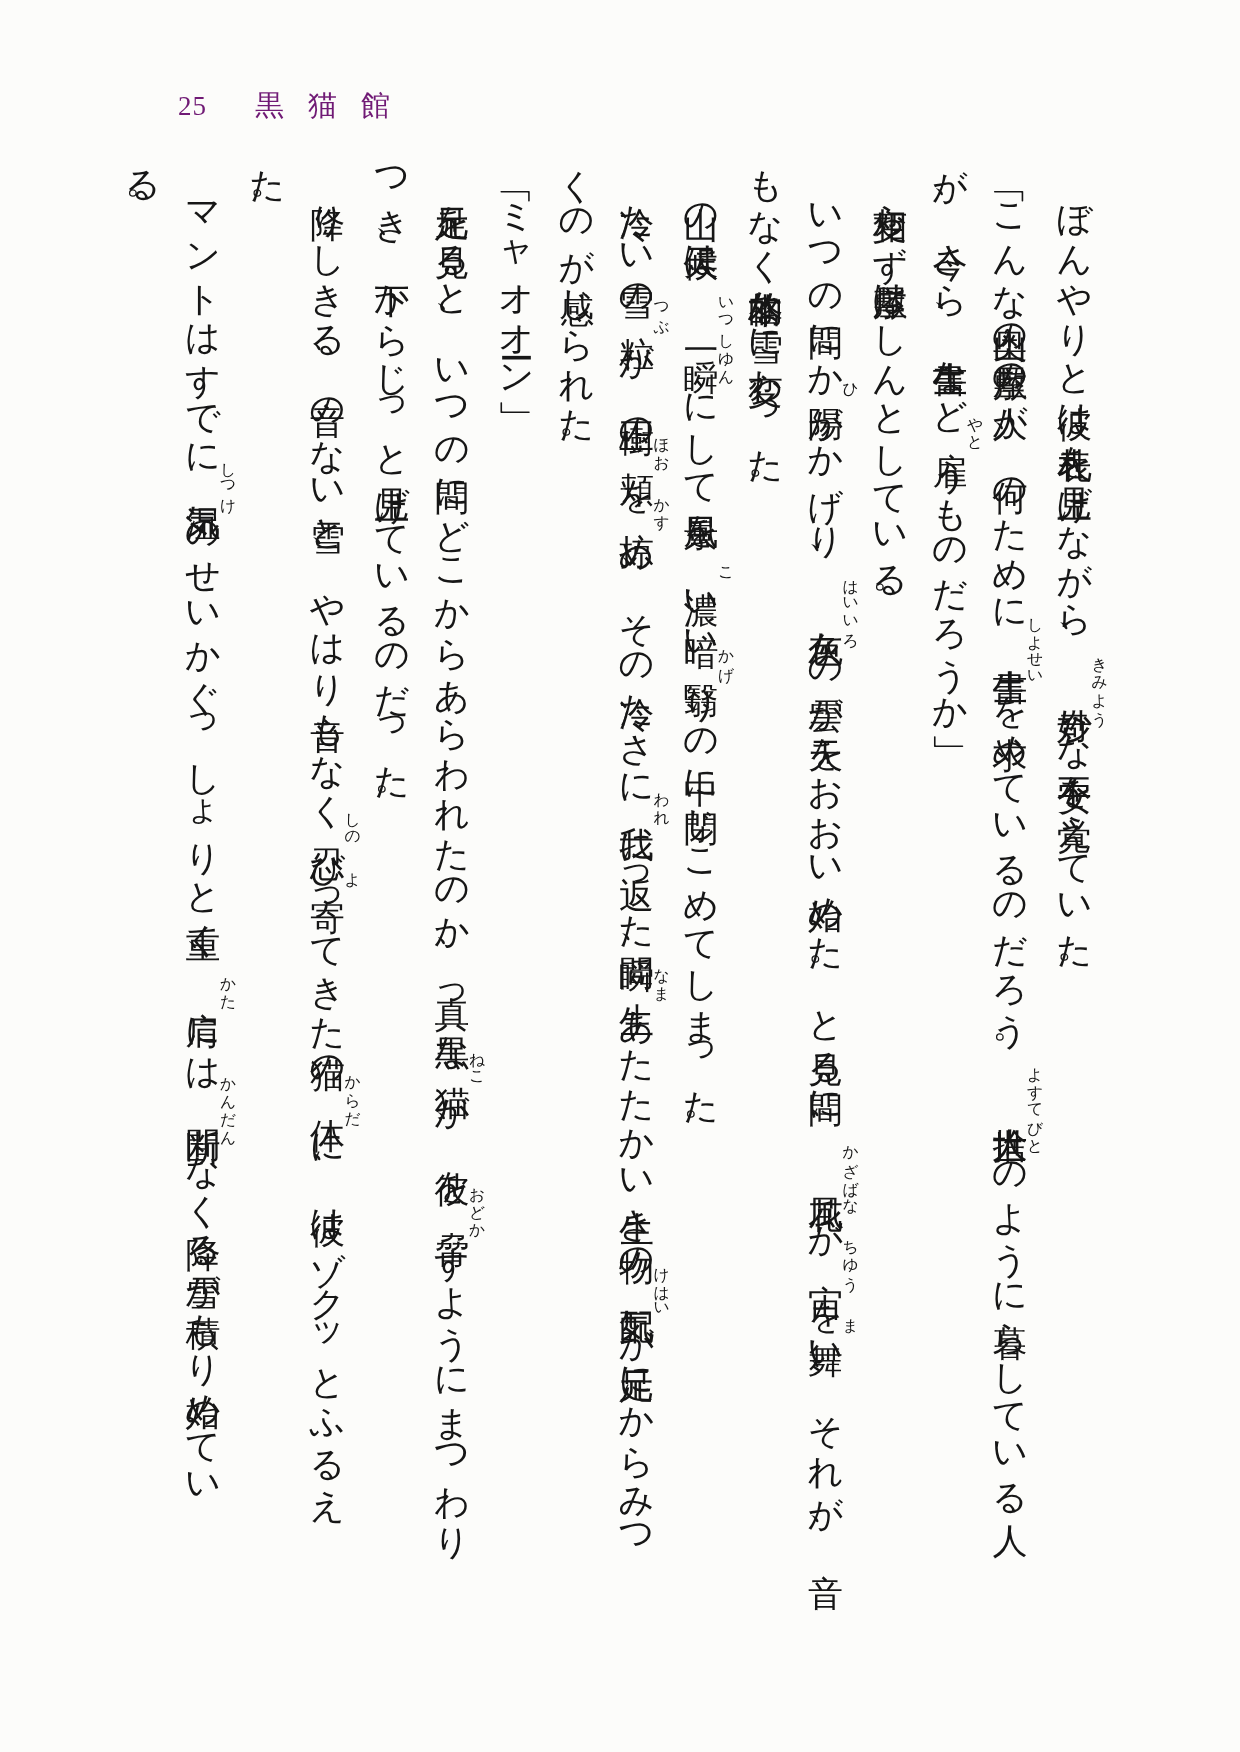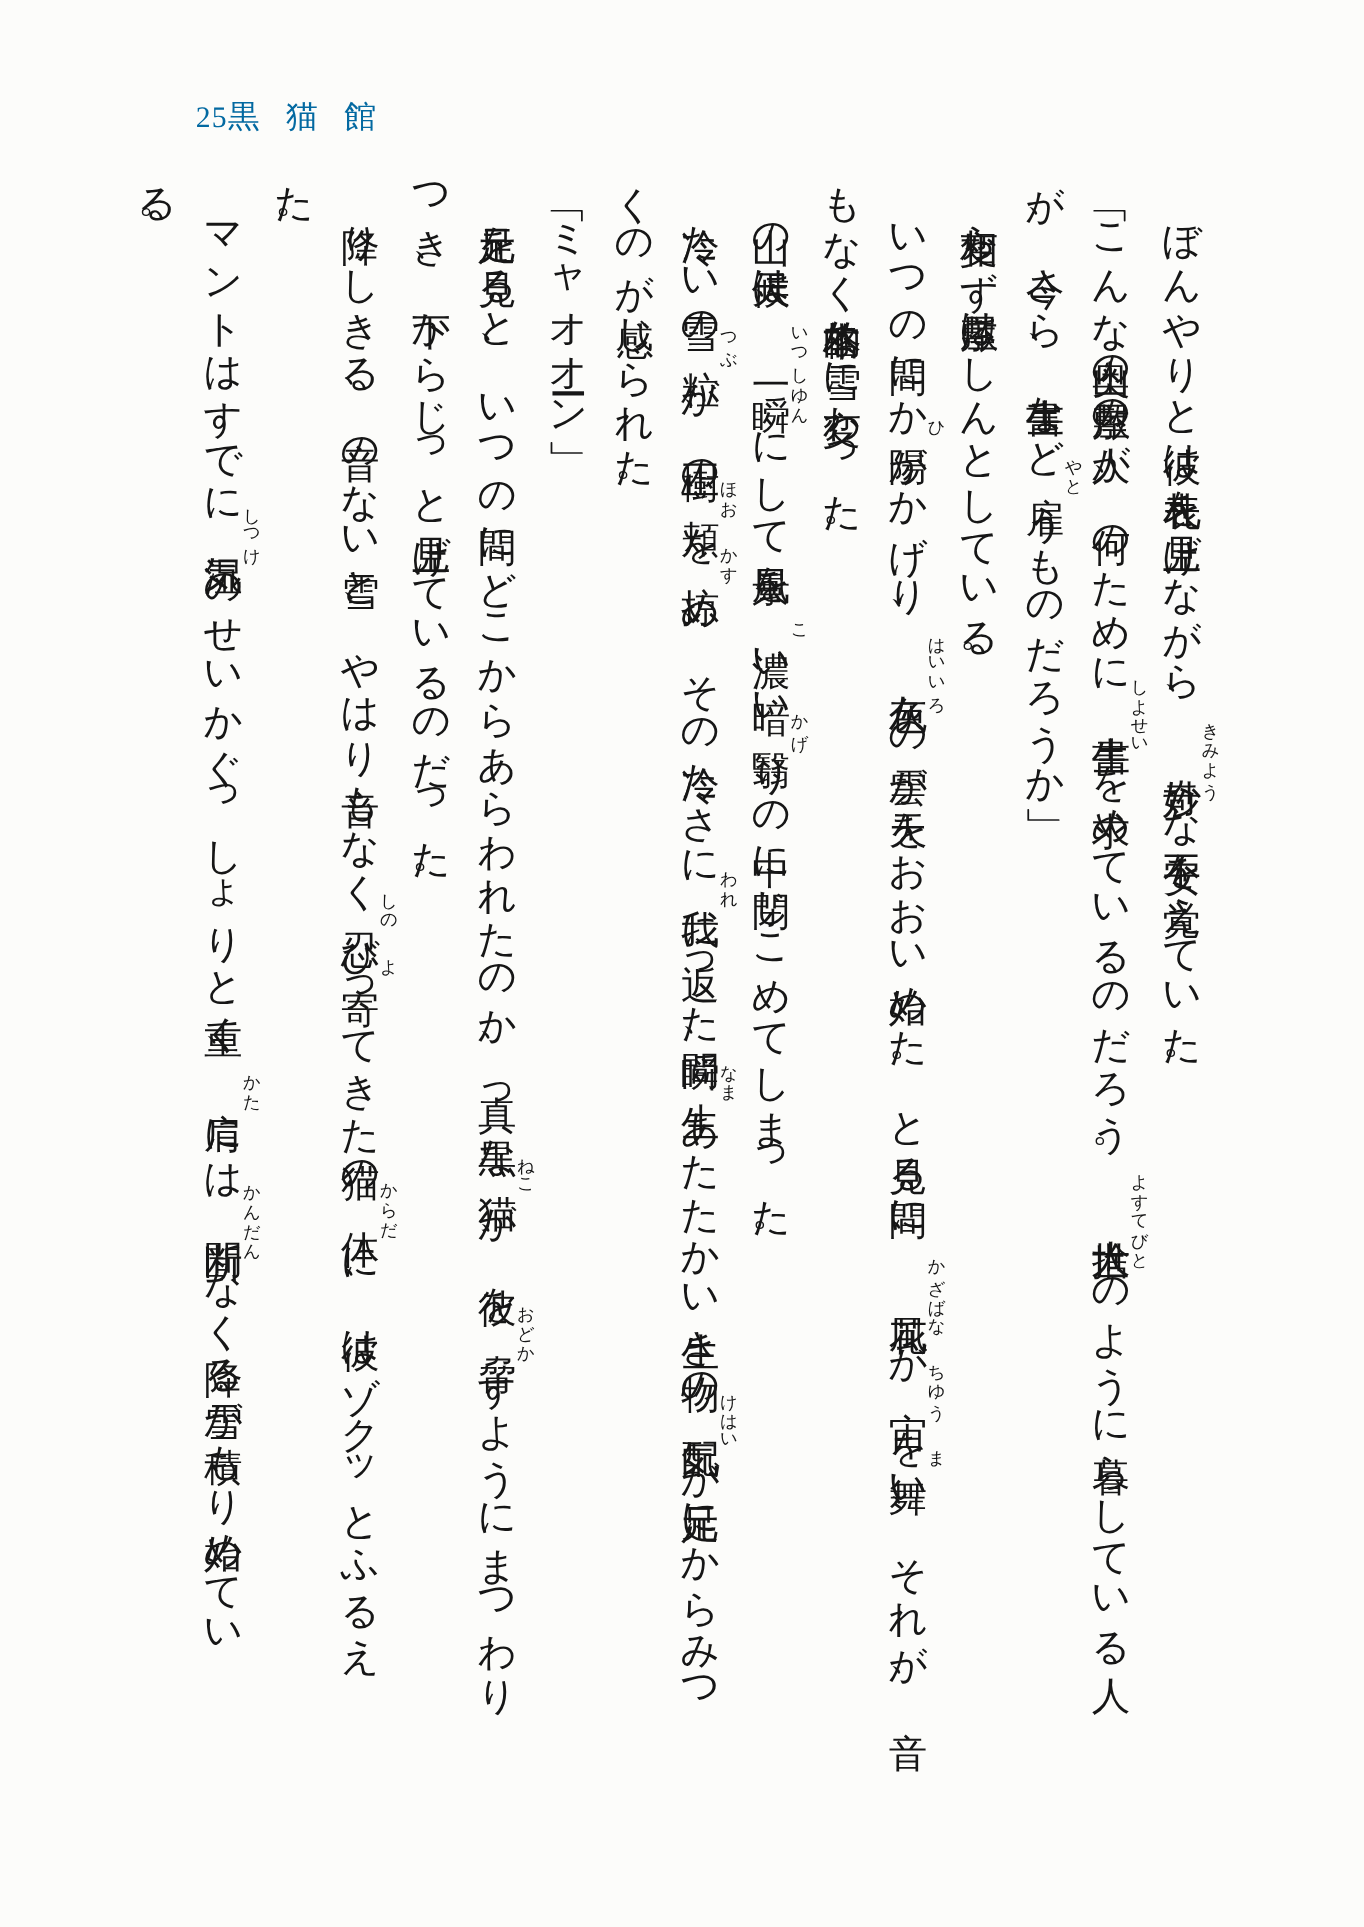--- a/index.html
+++ b/index.html
@@ -15,27 +15,28 @@
     font-family: "Liberation Serif", "DejaVu Serif", serif;
     overflow: hidden;
   }
   .running-head {
     position: absolute;
     top: 86px;
     left: 178px;
     display: flex;
     align-items: baseline;
     font-size: 29px;
-    color: #0369a1;
+    color: #701a75;
   }
   .running-head .page-number {
     font-size: 27px;
     letter-spacing: 1px;
   }
   .running-head .book-title {
+    margin-left: 48px;
     letter-spacing: 24px;
     white-space: nowrap;
   }
   .text-block {
     position: absolute;
     top: 145px;
     right: 132px;
     height: 1410px;
     writing-mode: vertical-rl;
     text-orientation: mixed;

